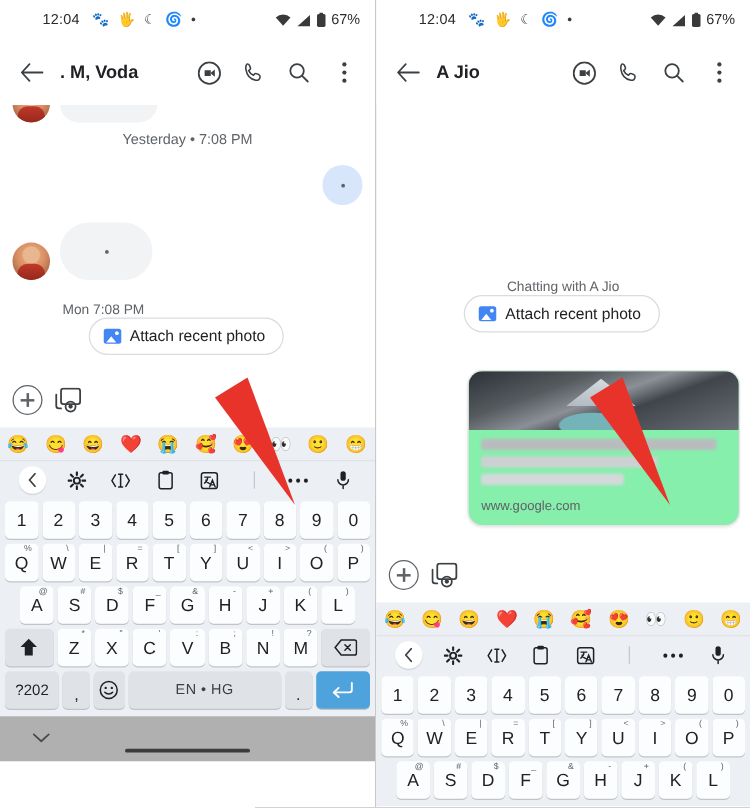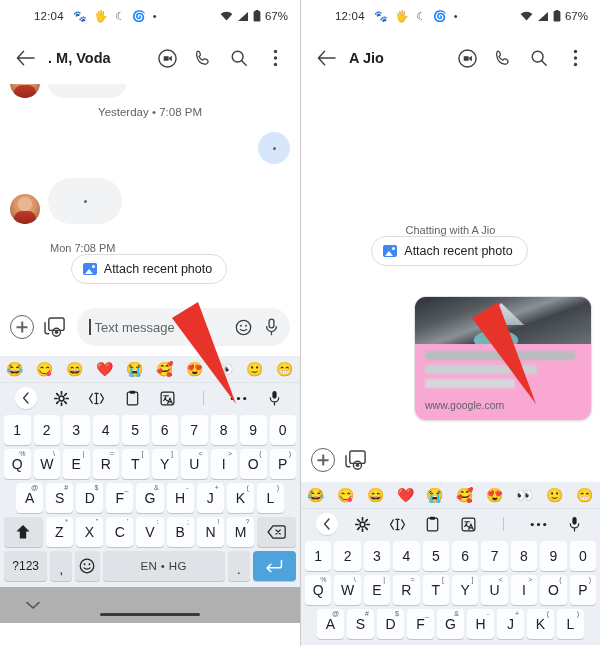--- a/index.html
+++ b/index.html
@@ -96,22 +96,22 @@
   .chip .photo-ico::after{
     content:""; position:absolute; left:2px; bottom:1px; width:0; height:0;
     border-left:4px solid transparent; border-right:4px solid transparent; border-bottom:5px solid #fff;
   }
   .chip .photo-ico::before{
     content:""; position:absolute; right:2px; top:2px; width:3px; height:3px; border-radius:50%; background:#fff;
   }
 
   
   .linkcard {
-    position:absolute; top:72px; right:8px; width:178px;
-    background:#f9a8d4; border:1px solid #e3e3e3; border-radius:12px;
+    position:absolute; top:72px; right:8px; width:218px;
+    background:#86efac; border:1px solid #e3e3e3; border-radius:12px;
     overflow:hidden; z-index:3;
     box-shadow: 0 1px 2px rgba(0,0,0,.08);
   }
   .lc-img {
     height:47px; width:100%;
     background:
       radial-gradient(ellipse at 46% 92%, #74b3b8 0 16%, transparent 17%),
       linear-gradient(160deg,#2c3137 0%, #555b5f 30%, #8a9095 48%, #3f454a 62%, #6a7075 100%);
     position:relative;
   }
@@ -309,36 +309,20 @@
     <div class="composer">
       <div class="circ-plus"></div>
       <div class="galbtn">
         <svg width="23" height="21" viewBox="0 0 24 22">
             <rect x="5" y="1" width="16" height="13" rx="2" fill="none" stroke="#3c4043" stroke-width="1.5"></rect>
             <path d="M5 17.5H3.2A2.2 2.2 0 0 1 1 15.3V6" fill="none" stroke="#3c4043" stroke-width="1.5" stroke-linecap="round"></path>
             <circle cx="13" cy="16" r="4.2" fill="none" stroke="#3c4043" stroke-width="1.5"></circle>
             <circle cx="13" cy="16" r="1.8" fill="#3c4043"></circle>
           </svg>
       </div>
-      <div class="inputpill">
-        <span class="caret"></span>
-        <span class="ph">Text message</span>
-        <span class="pill-actions">
-          <svg width="17" height="17" viewBox="0 0 18 18">
-              <circle cx="9" cy="9" r="7.6" fill="none" stroke="#3c4043" stroke-width="1.4"></circle>
-              <circle cx="6.3" cy="7.2" r="1" fill="#3c4043"></circle>
-              <circle cx="11.7" cy="7.2" r="1" fill="#3c4043"></circle>
-              <path d="M5.6 11c1.6 1.8 5.2 1.8 6.8 0" fill="none" stroke="#3c4043" stroke-width="1.3" stroke-linecap="round"></path>
-            </svg>
-          <svg width="13" height="18" viewBox="0 0 14 19">
-              <rect x="4.4" y="1" width="5.2" height="9.4" rx="2.6" fill="none" stroke="#3c4043" stroke-width="1.4"></rect>
-              <path d="M1.8 9.2a5.2 5.2 0 0 0 10.4 0M7 14.4V17.8" fill="none" stroke="#3c4043" stroke-width="1.4" stroke-linecap="round"></path>
-            </svg>
-        </span>
-      </div>
     </div>
 
     <div class="keyboard">
       <div class="emojirow">
         <span>😂</span>
         <span>😋</span>
         <span>😄</span>
         <span>❤️</span>
         <span>😭</span>
         <span>🥰</span>
@@ -531,21 +515,21 @@
             </div>
           <div class="key shaded wide">
               <svg width="19" height="14" viewBox="0 0 20 15">
                 <path d="M6.2 1h11.3a1.8 1.8 0 0 1 1.8 1.8v9.4a1.8 1.8 0 0 1-1.8 1.8H6.2L1 7.5z" fill="none" stroke="#202124" stroke-width="1.3"></path>
                 <path d="M9.4 5.2l4.6 4.6M14 5.2l-4.6 4.6" stroke="#202124" stroke-width="1.3" stroke-linecap="round"></path>
               </svg>
             </div>
         </div>
 
         <div class="krow">
-          <div class="key sym">?123</div>
+          <div class="key sym">?202</div>
           <div class="key punct small">,</div>
           <div class="key emojikey">
               <svg width="16" height="16" viewBox="0 0 17 17">
                 <circle cx="8.5" cy="8.5" r="7.2" fill="none" stroke="#202124" stroke-width="1.3"></circle>
                 <circle cx="5.9" cy="6.7" r="1" fill="#202124"></circle>
                 <circle cx="11.1" cy="6.7" r="1" fill="#202124"></circle>
                 <path d="M5.2 10.5c1.6 1.8 5 1.8 6.6 0" fill="none" stroke="#202124" stroke-width="1.3" stroke-linecap="round"></path>
               </svg>
             </div>
           <div class="key space">EN • HG</div>

